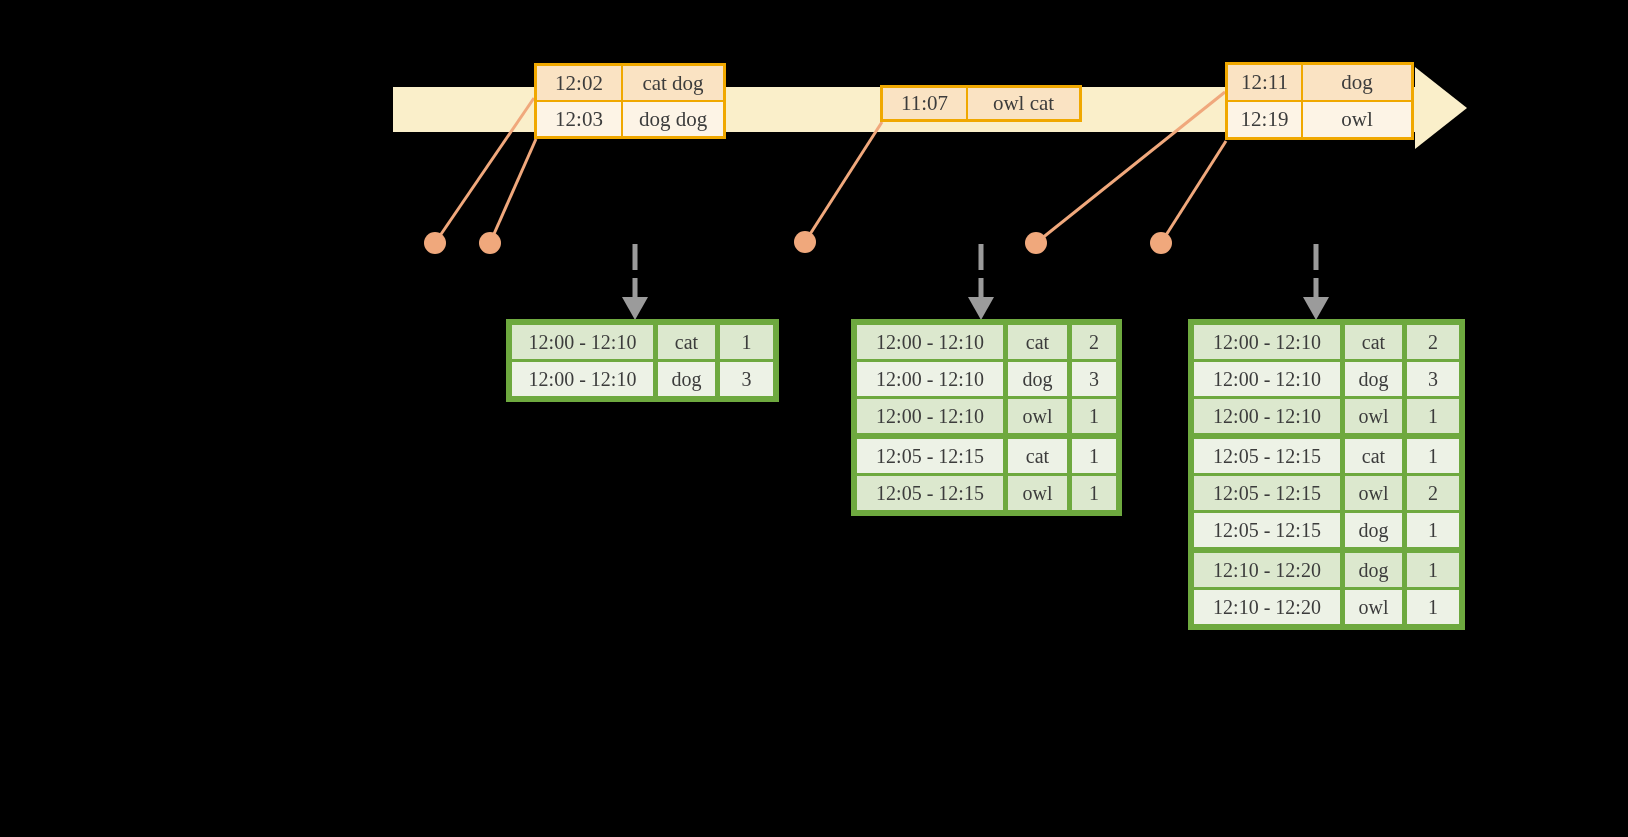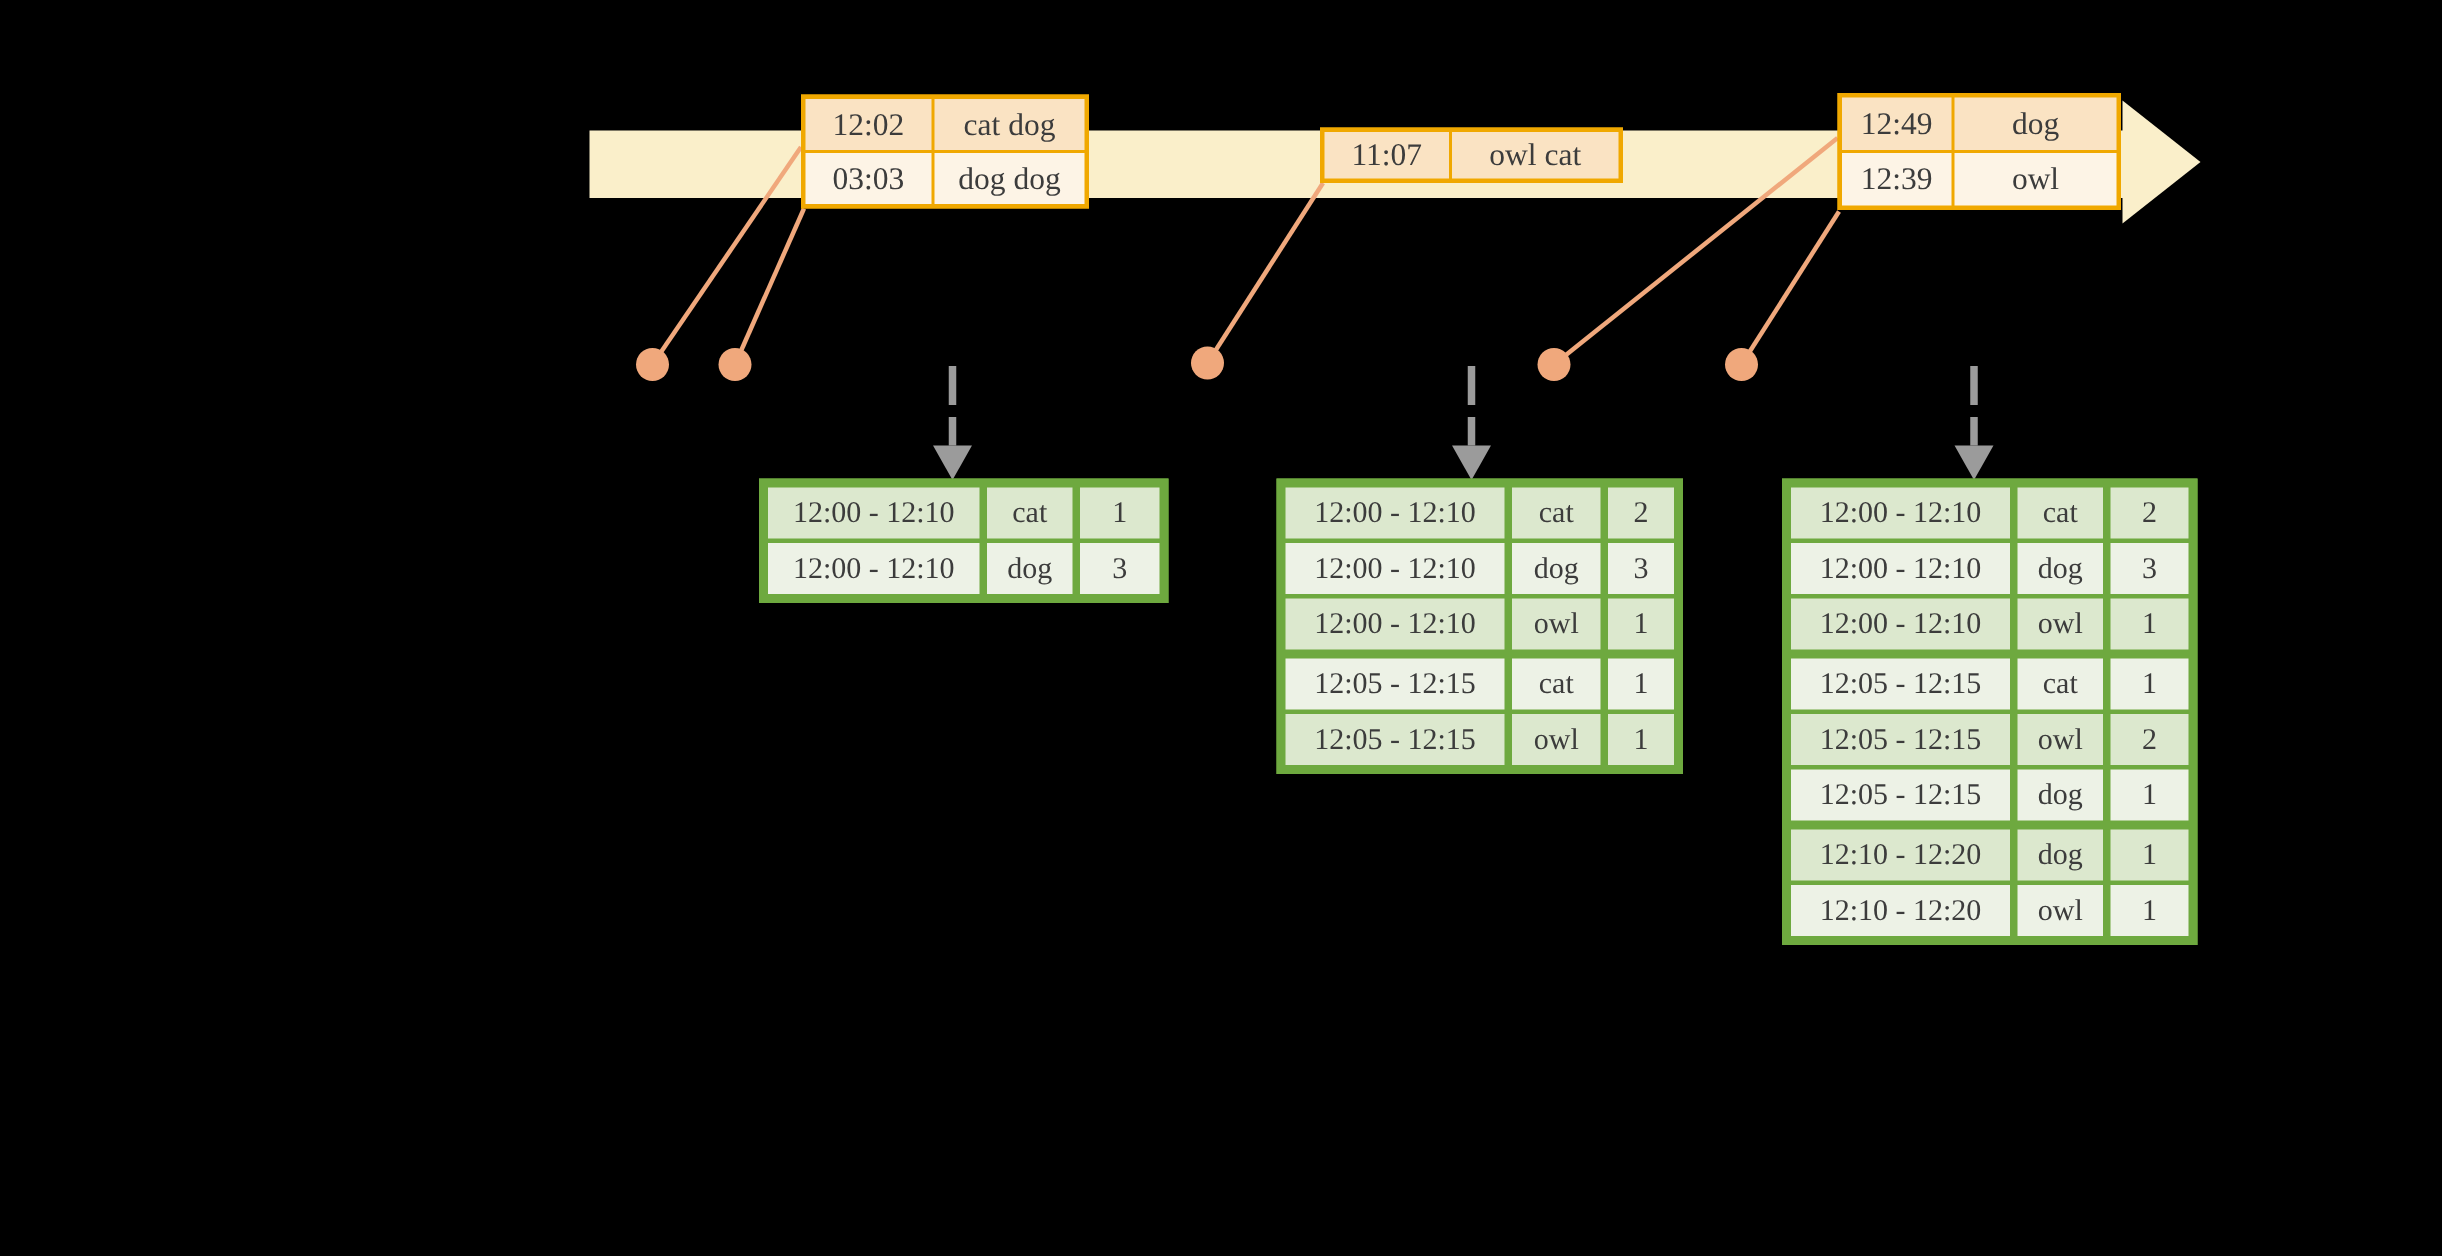--- a/index.html
+++ b/index.html
@@ -84,33 +84,33 @@
       <polygon points="955,297 981,297 968,320" fill="#9b9b9b"></polygon>
 
       <line x1="1303" y1="244" x2="1303" y2="299" stroke-width="5" stroke-dasharray="26 8 19 8" stroke="#9b9b9b"></line>
       <polygon points="1290,297 1316,297 1303,320" fill="#9b9b9b"></polygon>
     </g>
   </svg>
 
   <div id="evtA" class="evt">
     <div class="cell ra">12:02</div>
     <div class="cell ra">cat dog</div>
-    <div class="cell rb">03:03</div>
+    <div class="cell rb">12:03</div>
     <div class="cell rb">dog dog</div>
   </div>
 
   <div id="evtB" class="evt">
     <div class="cell ra">11:07</div>
     <div class="cell ra">owl cat</div>
   </div>
 
   <div id="evtC" class="evt">
-    <div class="cell ra">12:49</div>
+    <div class="cell ra">12:11</div>
     <div class="cell ra">dog</div>
-    <div class="cell rb">12:39</div>
+    <div class="cell rb">12:19</div>
     <div class="cell rb">owl</div>
   </div>
 
   <div id="resA" class="res">
     <div class="row">
       <div class="cell">12:00 - 12:10</div>
       <div class="cell">cat</div>
       <div class="cell">1</div>
     </div>
     <div class="row">

